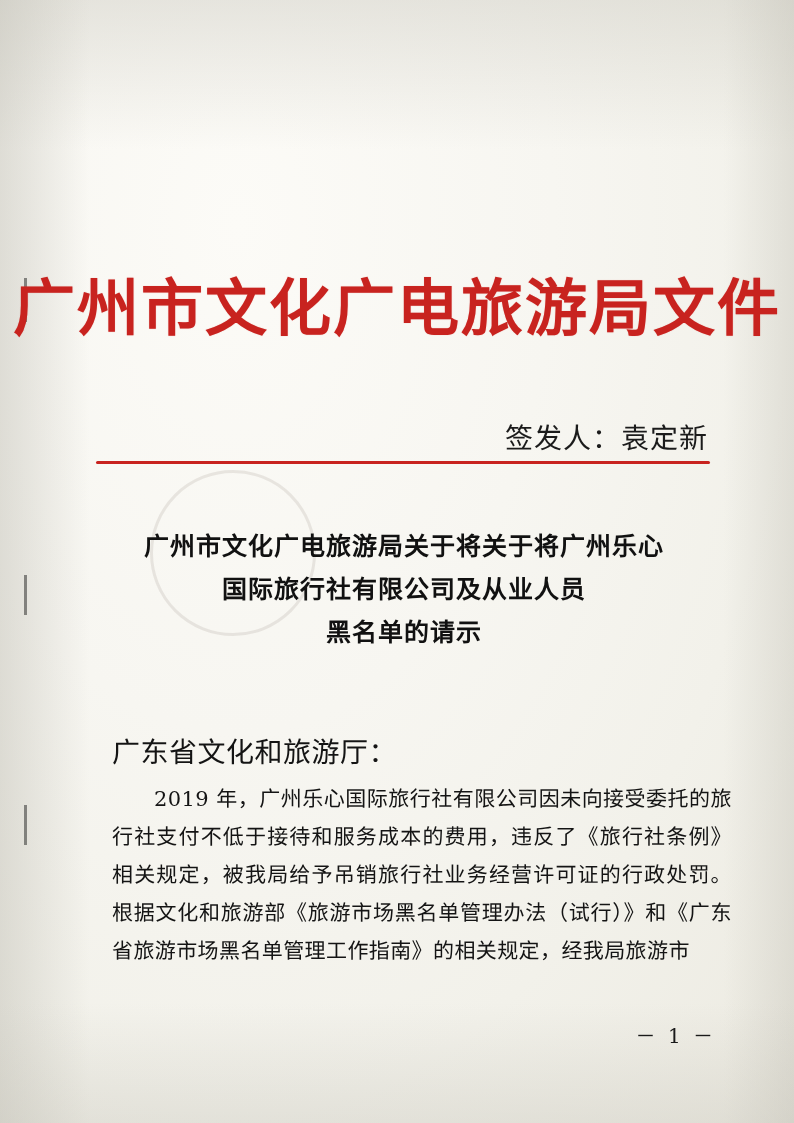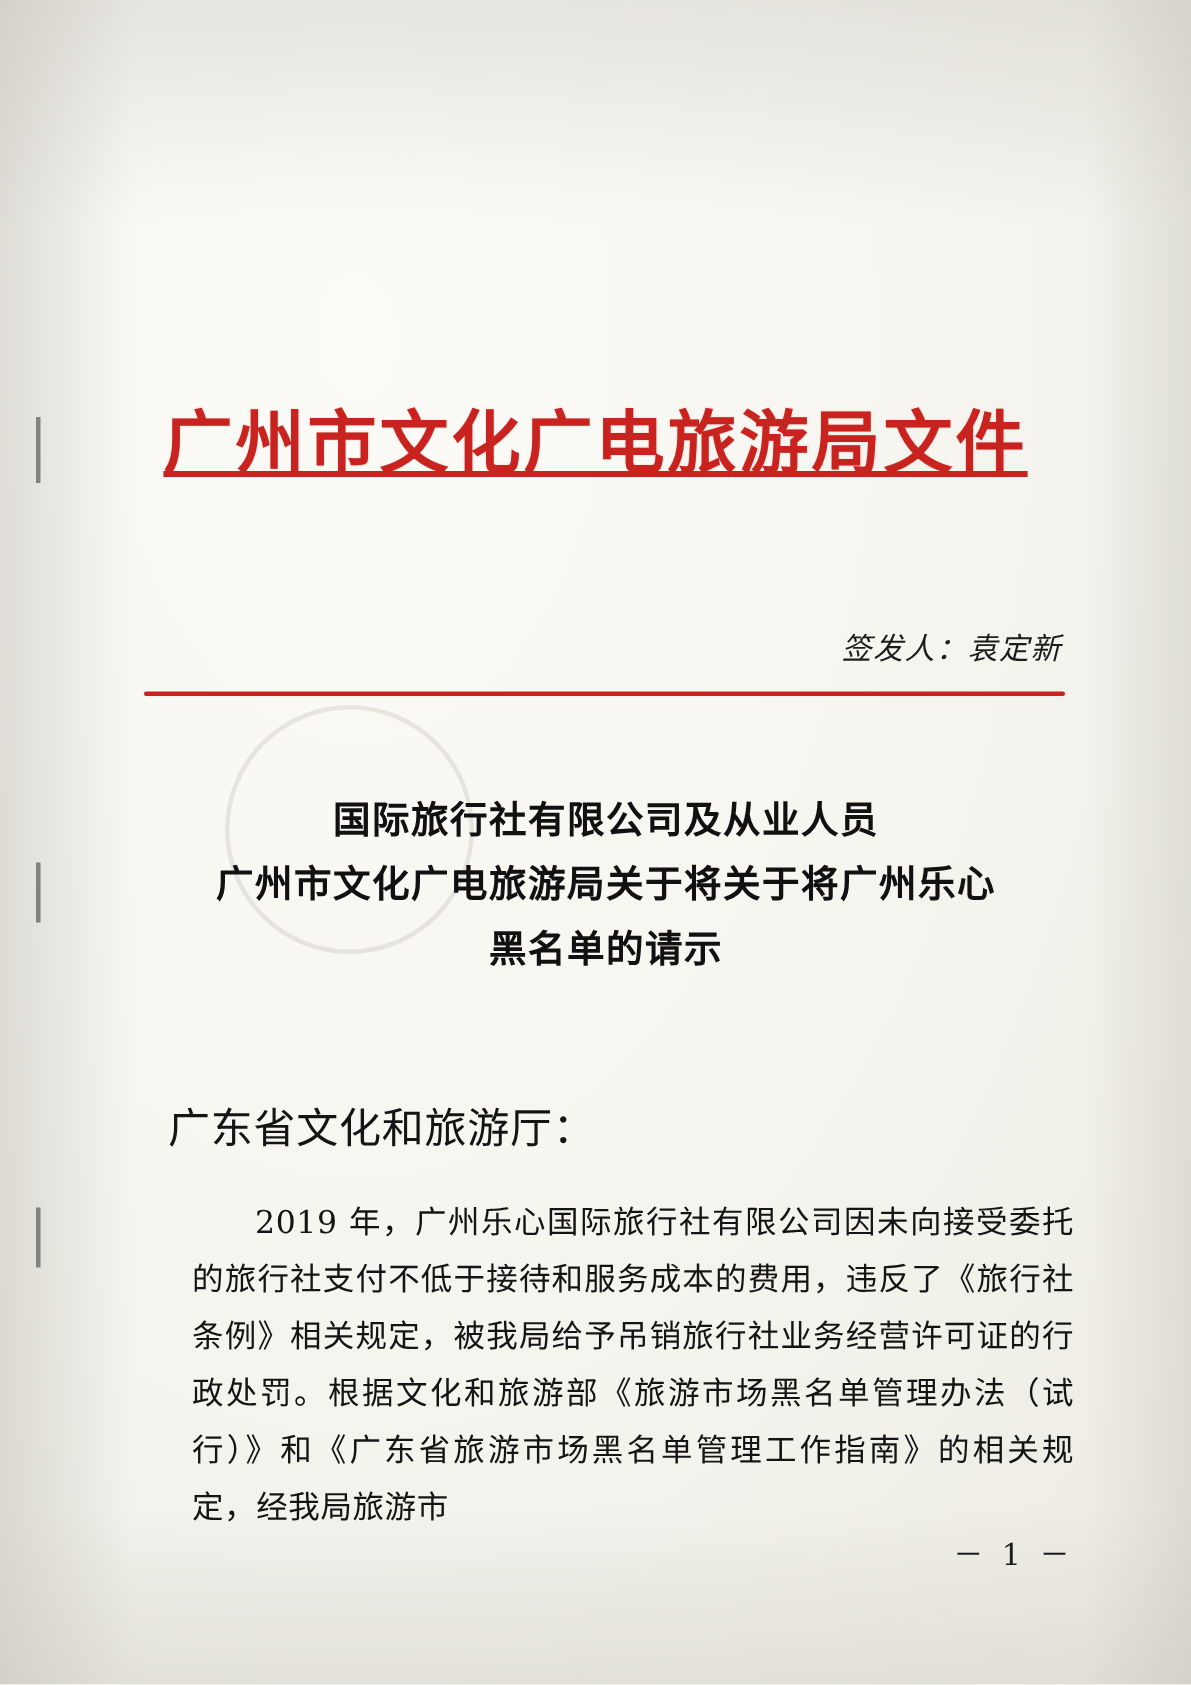--- a/index.html
+++ b/index.html
@@ -85,36 +85,34 @@
   }
 
   .doc-title {
     position: absolute;
     left: 0; right: 0;
     top: 258px;
     text-align: center;
     color: #c8231f;
     font-family: "DejaVu Serif", "Liberation Serif", serif;
     font-weight: bold;
-    font-size: 46px;
+    font-size: 62px;
     letter-spacing: 2px;
     white-space: nowrap;
     text-shadow: 0 0 1px rgba(200,35,31,0.35);
-    text-decoration: underline;
   }
 
   .issuer-line {
     position: absolute;
     top: 416px;
     right: 86px;
-    font-size: 20px;
+    font-size: 28px;
     color: #1b1b1b;
     letter-spacing: 1px;
     font-family: "DejaVu Serif", "Liberation Serif", serif;
-    font-style: italic;
   }
 
   .red-rule {
     position: absolute;
     left: 96px;
     right: 84px;
     top: 461px;
     height: 3px;
     background: #c8231f;
     border-radius: 2px;
@@ -152,21 +150,21 @@
     right: 62px;
     top: 780px;
     font-size: 21px;
     line-height: 38px;
     color: #141414;
     font-family: "DejaVu Serif", "Liberation Serif", serif;
     letter-spacing: 0.4px;
     text-align: justify;
   }
   .body-text p {
-    margin: 16px;
+    margin: 0;
   }
   .body-text .indent {
     text-indent: 2em;
   }
 
   .page-number {
     position: absolute;
     right: 78px;
     bottom: 74px;
     font-size: 20px;
@@ -193,22 +191,22 @@
 
   <div class="content">
 
     <div class="doc-title">广州市文化广电旅游局文件</div>
 
     <div class="issuer-line">签发人：袁定新</div>
 
     <div class="red-rule"></div>
 
     <div class="subject">
+      <span class="ln">广州市文化广电旅游局关于将关于将广州乐心</span>
       <span class="ln">国际旅行社有限公司及从业人员</span>
-      <span class="ln">广州市文化广电旅游局关于将关于将广州乐心</span>
       <span class="ln">黑名单的请示</span>
     </div>
 
     <div class="addressee">广东省文化和旅游厅：</div>
 
     <div class="body-text">
       <p class="indent">2019 年，广州乐心国际旅行社有限公司因未向接受委托的旅行社支付不低于接待和服务成本的费用，违反了《旅行社条例》相关规定，被我局给予吊销旅行社业务经营许可证的行政处罚。根据文化和旅游部《旅游市场黑名单管理办法（试行）》和《广东省旅游市场黑名单管理工作指南》的相关规定，经我局旅游市</p>
     </div>
 
     <div class="page-number">－ 1 －</div>

